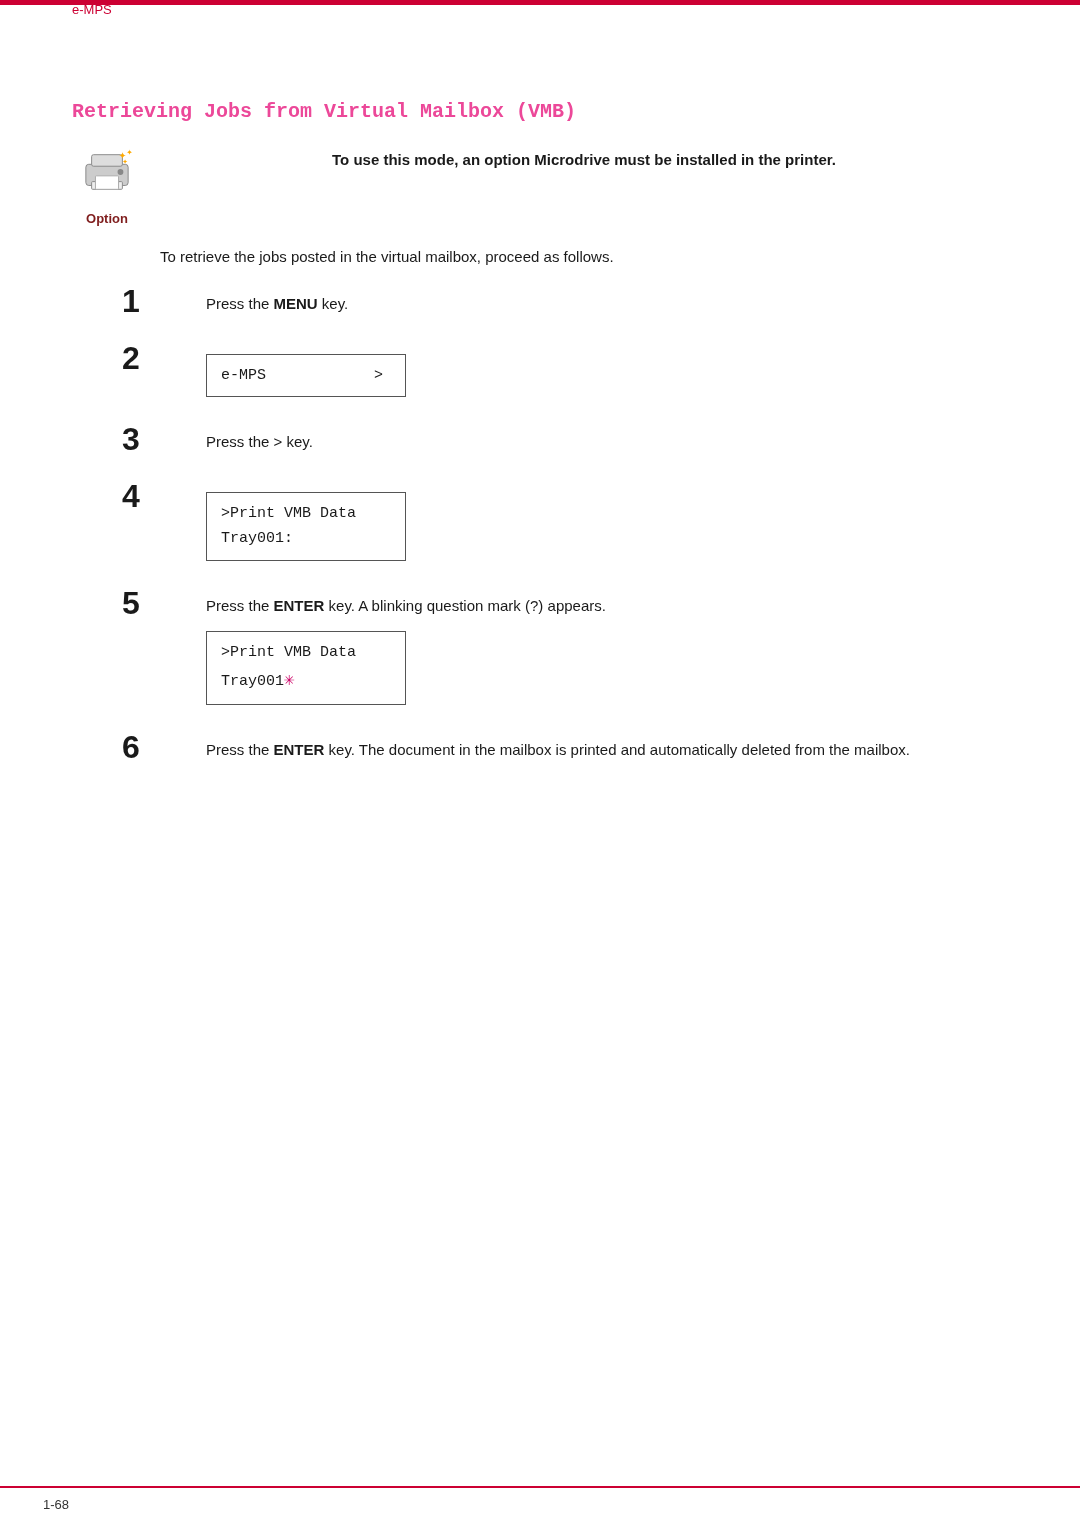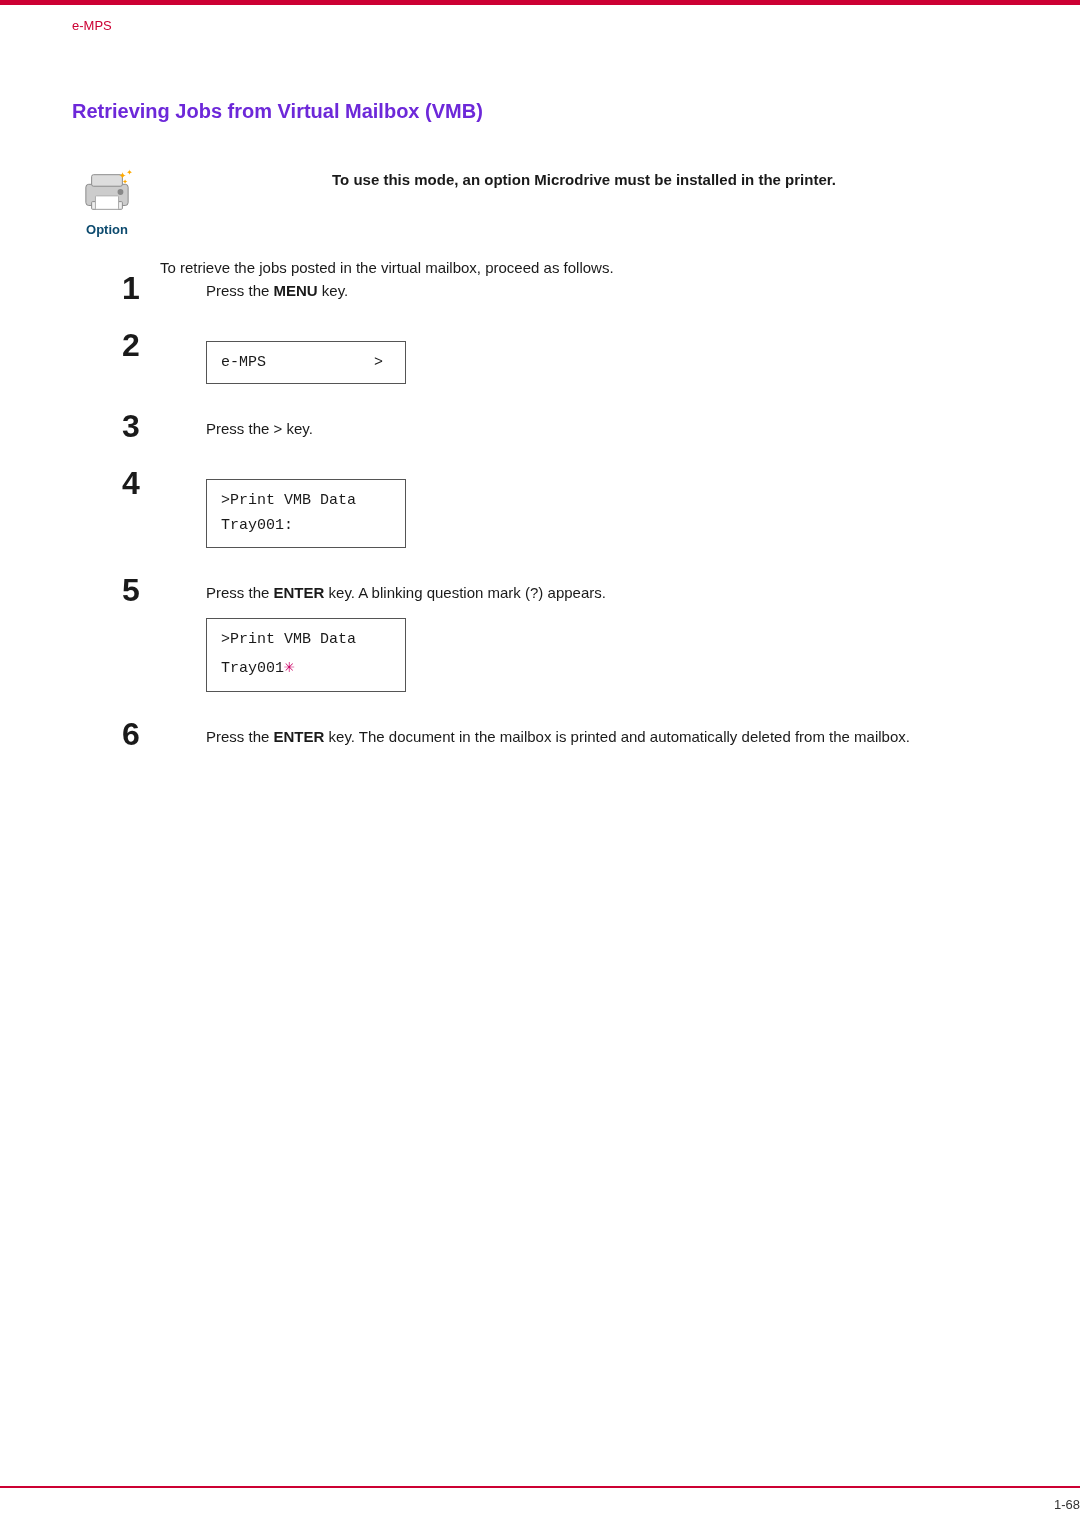--- a/index.html
+++ b/index.html
@@ -18,73 +18,74 @@
       position: absolute;
       top: 0;
       left: 0;
       right: 0;
       height: 5px;
       background: #cc0033;
     }
 
     .header-label {
       position: absolute;
-      top: 18px;
+      top: 2px;
       left: 72px;
       font-size: 13px;
       color: #cc0033;
     }
 
     .main-content {
       position: absolute;
       top: 100px;
       left: 72px;
       right: 72px;
     }
 
     .section-title {
       font-size: 20px;
       font-weight: bold;
-      color: #6d28d9;
-      margin-bottom: 44px;
-      font-family: Liberation Sans, sans-serif;
+      color: #ec4899;
+      margin-bottom: 24px;
+      font-family: Liberation Mono, monospace;
     }
 
     .option-block {
       display: flex;
       align-items: flex-start;
       margin-bottom: 22px;
       gap: 18px;
     }
 
     .option-icon {
       display: flex;
       flex-direction: column;
       align-items: center;
       min-width: 70px;
     }
 
     
     .option-label {
       font-size: 13px;
-      color: #0c4a6e;
-      font-weight: bold;
-      margin-top: 5px;
+      color: #7f1d1d;
+      font-weight: bold;
+      margin-top: 14px;
     }
 
     .option-text {
       font-size: 15px;
       font-weight: bold;
       padding-top: 4px;
       flex: 1;
       text-align: center;
     }
 
     .intro-text {
       font-size: 15px;
+      margin-bottom: 24px;
       margin-left: 88px;
     }
 
     .steps-container {
       margin-left: 50px;
     }
 
     .step {
       display: flex;
       align-items: flex-start;
@@ -156,23 +157,24 @@
       right: 0;
       height: 2px;
       background: #cc0033;
     }
 
     .page-number {
       position: absolute;
       bottom: 16px;
       left: 0;
       right: 0;
-      text-align: right;
+      text-align: left;
       font-size: 13px;
       color: #333;
+      padding-left: 43px;
     }
 
     
     .printer-icon-svg {
       width: 58px;
       height: 50px;
     }
   </style>
 </head>
 <body>

